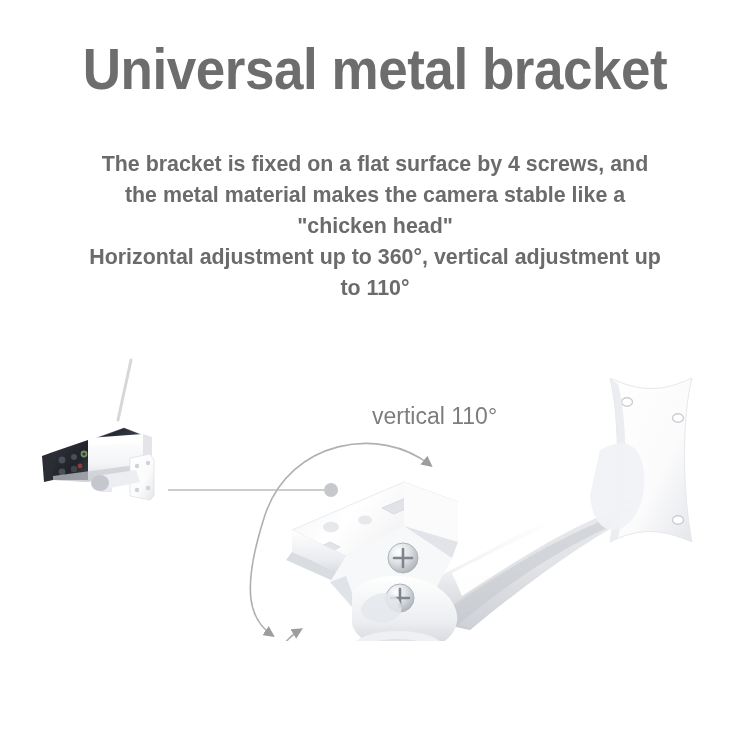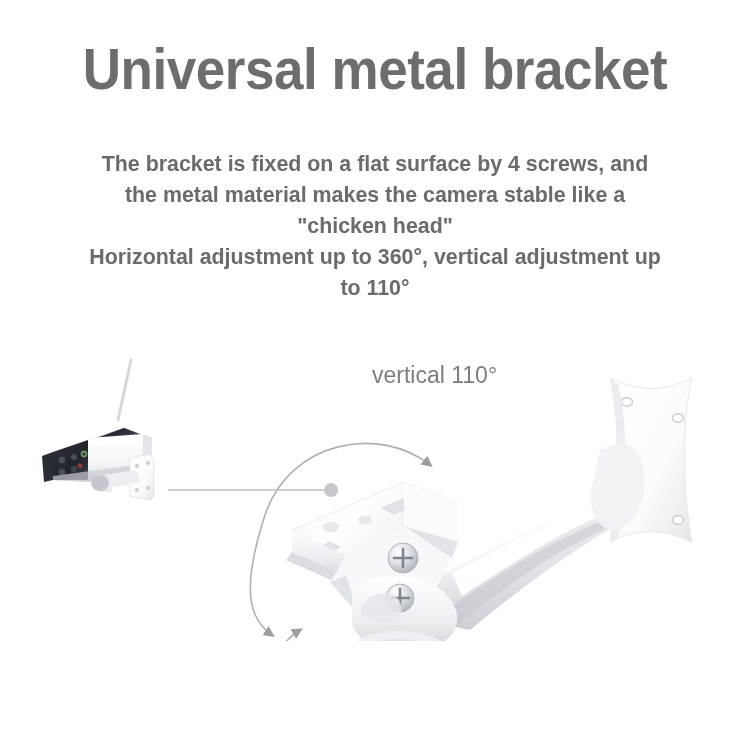--- a/index.html
+++ b/index.html
@@ -50,20 +50,21 @@
   }
   .subcopy .line { display: block; white-space: nowrap; }
 
   
   .anno {
     position: absolute;
     font-family: "Liberation Sans", sans-serif;
     font-weight: normal;
     color: #7d7d7d;
     white-space: nowrap;
+    margin-top: 41px;
   }
   #anno-vertical {
     left: 372px;
     top: 362px;
     font-size: 23px;
   }
   #anno-level {
     left: 222px;
     top: 650px;
     font-size: 25px;

